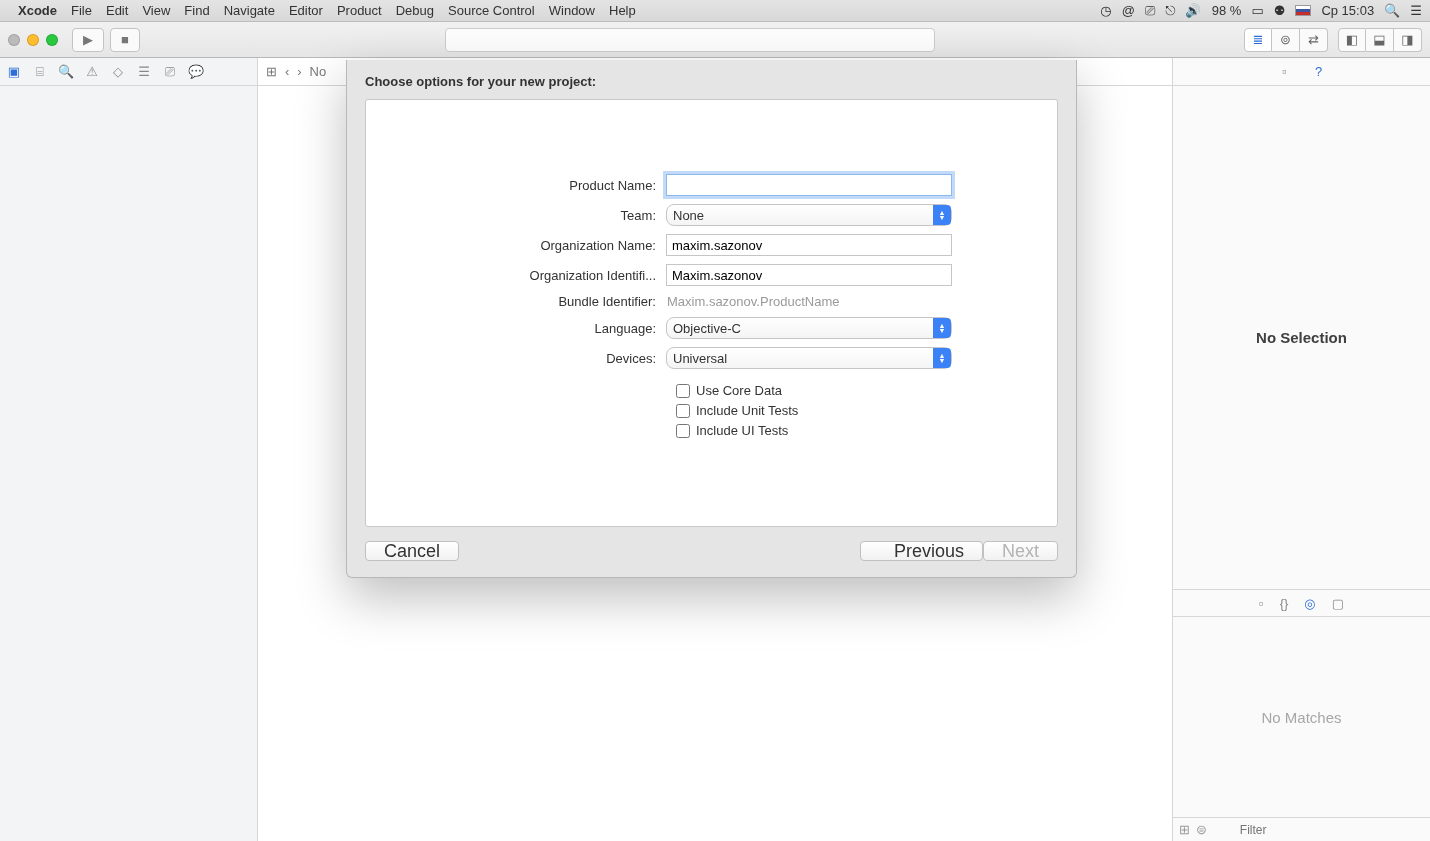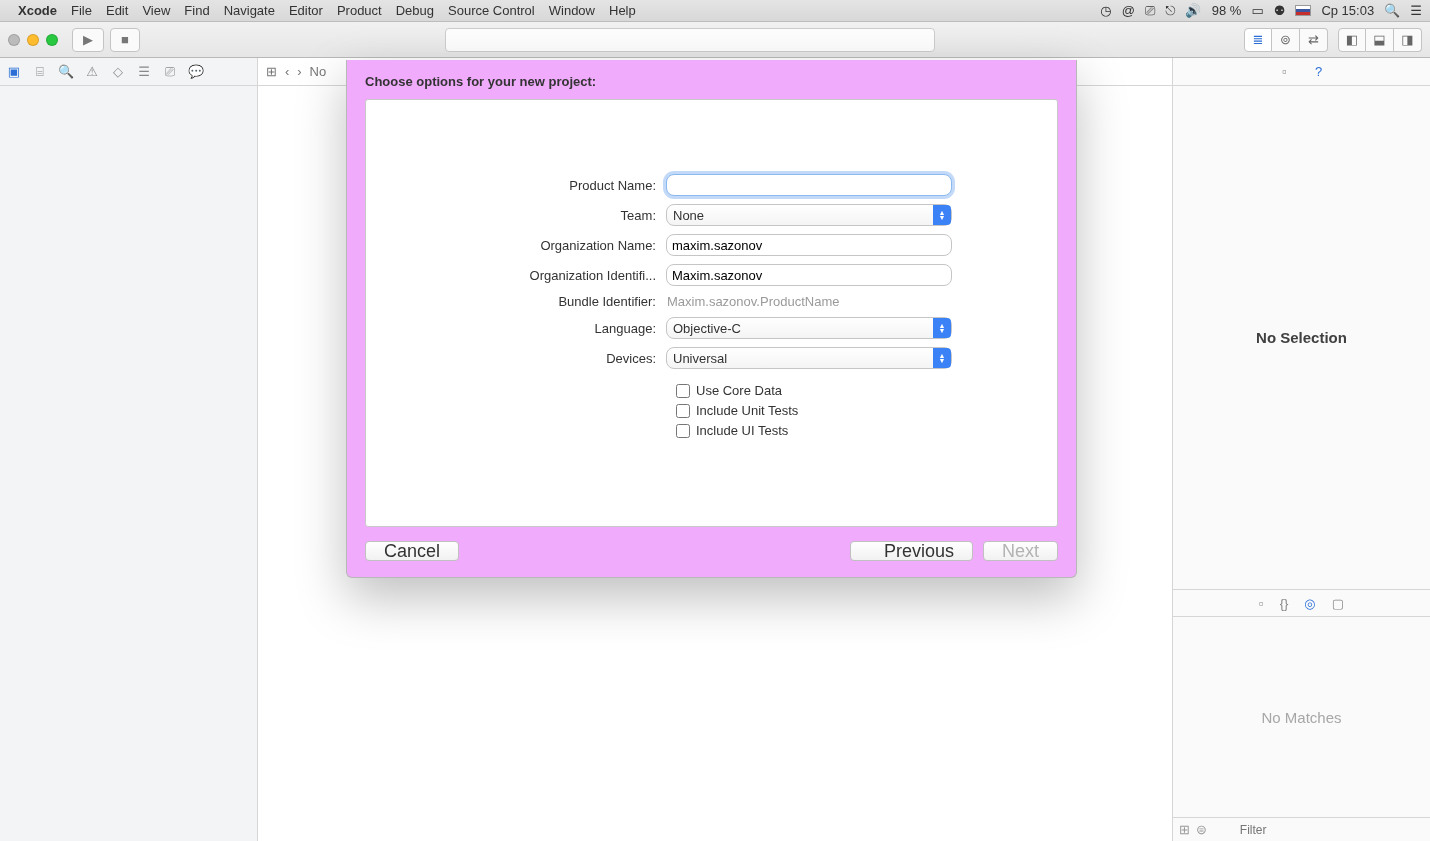--- a/index.html
+++ b/index.html
@@ -44,26 +44,26 @@
   .jumpbar{height:28px; border-bottom:1px solid #d6d6d6; display:flex; align-items:center; padding:0 8px; gap:8px; color:#777;}
   
   .nosel{flex:1; display:flex; align-items:center; justify-content:center; color:#404040; font-size:15px;font-weight:bold;}
   
   .libtabs{height:28px; border-top:1px solid #d6d6d6; border-bottom:1px solid #d6d6d6; display:flex; align-items:center; justify-content:center; gap:16px; color:#888;}
   .libarea{height:200px; display:flex; align-items:center; justify-content:center; color:#a7a7a7; font-size:15px;}
   .libfilter{height:24px; border-top:1px solid #d6d6d6; display:flex; align-items:center; padding:0 6px; gap:6px; color:#999;}
   .filterinput{flex:1; border:none; background:transparent; font-size:12px; outline:none; color:#555;padding-left:27px;}
   
   
-  .sheet { position:absolute; top:60px; left:346px; width:731px; height:518px; background:#f0abfc; border:1px solid #b8b8b8; border-top:none; border-radius:0 0 6px 6px; box-shadow:0 20px 50px rgba(0,0,0,.25); padding:14px 18px 16px; display:flex; flex-direction:column;}
+  .sheet { position:absolute; top:60px; left:346px; width:731px; height:518px; background:#e5e5e5; border:1px solid #b8b8b8; border-top:none; border-radius:0 0 6px 6px; box-shadow:0 20px 50px rgba(0,0,0,.25); padding:14px 18px 16px; display:flex; flex-direction:column;}
   .sheet h4{font-weight:600; font-size:13px; margin-bottom:10px;}
   .formbox{flex:1; background:#fff; border:1px solid #c8c8c8; border-radius:3px; padding:74px 40px 20px;}
   .frow{display:flex; align-items:center; margin-bottom:8px;}
   .flabel{width:260px; text-align:right; padding-right:10px; font-size:13px; color:#333; white-space:nowrap; overflow:hidden; text-overflow:ellipsis;}
-  .finput{width:286px; height:22px; border:1px solid #c5c5c5; border-radius:8px; padding:0 5px; font-size:13px; background:#fff;}
+  .finput{width:286px; height:22px; border:1px solid #c5c5c5; border-radius:0; padding:0 5px; font-size:13px; background:#fff;}
   .finput.focused{border:1px solid #8ab8ef; box-shadow:0 0 0 3px rgba(120,170,240,.45);}
   .fselect{width:286px; height:22px; border:1px solid #c5c5c5; border-radius:8px; background:linear-gradient(#fff,#f4f4f4); display:flex; align-items:center; position:relative; padding-left:6px; font-size:13px;}
   .fselect .arrow{position:absolute; right:0; top:0; bottom:0; width:18px; background:#3b82f6; border-radius:0 4px 4px 0; display:flex; flex-direction:column; align-items:center; justify-content:center; color:#fff; font-size:7px; line-height:5px;}
   .fstatic{font-size:13px; color:#9a9a9a; padding-left:1px;}
   .fcheck{display:flex; align-items:center; gap:6px; font-size:13px; margin-left:270px; margin-bottom:5px;}
   .fcheck input{width:14px;height:14px;}
   
   .sheetbuttons{display:flex; margin-top:14px;}
   .macbtn{height:20px; padding:0 18px; border:1px solid #c0c0c0; border-radius:4px; background:linear-gradient(#fff,#f1f1f1); font-size:18px; display:flex; align-items:center; justify-content:center;}
   .macbtn.disabled{color:#b3b3b3;}
@@ -220,16 +220,16 @@
       <span>Include Unit Tests</span>
     </label>
     <label class="fcheck">
       <input type="checkbox" style="">
       <span>Include UI Tests</span>
     </label>
   </div>
   <div class="sheetbuttons">
     <div class="macbtn">Cancel</div>
     <div style="flex:1"></div>
-    <div class="macbtn" style="margin-right:10px;padding-left:33px;">Previous</div>
+    <div class="macbtn" style="padding-left:33px;">Previous</div>
     <div class="macbtn disabled">Next</div>
   </div>
 </div>
 
 </body></html>

